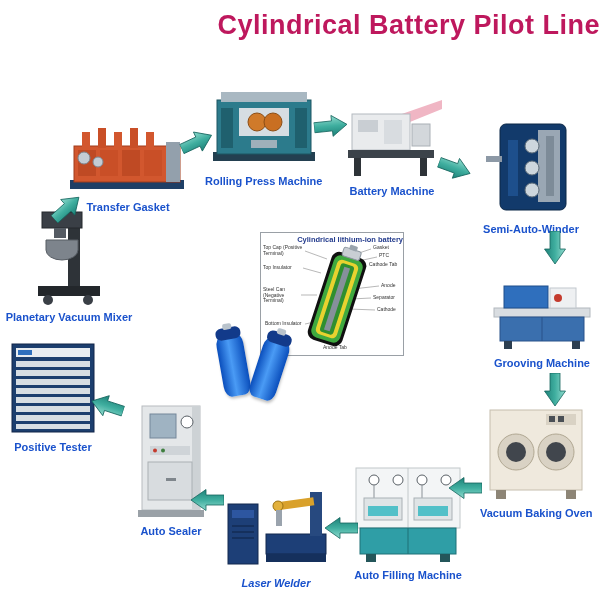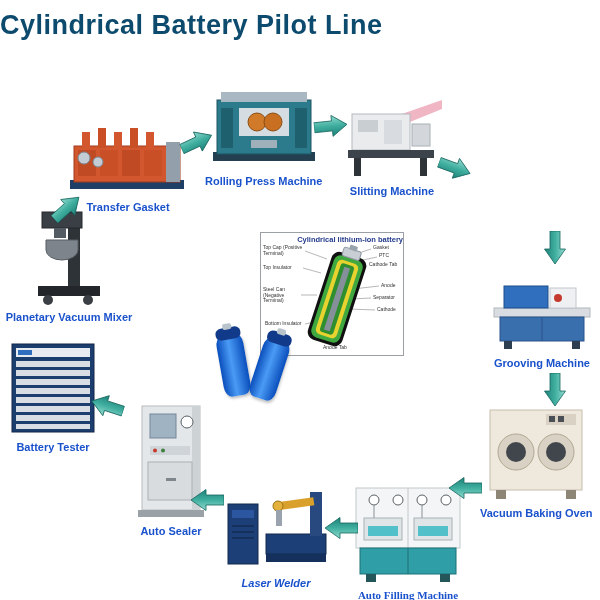--- a/index.html
+++ b/index.html
@@ -1,19 +1,19 @@
 <!DOCTYPE html>
 <html><head>
 <meta charset="utf-8">
 <style>
   html,body{margin:0;padding:0;background:#fff;}
   #stage{position:relative;width:600px;height:600px;background:#fff;overflow:hidden;
          font-family:"Liberation Sans",sans-serif;}
-  #page-title{position:absolute;top:10px;left:0;width:600px;text-align:left;
-              font-size:27px;font-weight:bold;color:#0c4a6e;letter-spacing:0.5px;}
+  #page-title{position:absolute;top:10px;left:0;width:600px;text-align:right;
+              font-size:27px;font-weight:bold;color:#be185d;letter-spacing:0.5px;}
   .machine{position:absolute;display:flex;flex-direction:column;align-items:center;}
   .machine .art{line-height:0;}
   .machine-label{margin-top:3px;font-size:11px;font-weight:bold;color:#1a52cc;
                  white-space:nowrap;text-align:center;}
   .arrow{position:absolute;width:34px;height:24px;line-height:0;}
   
   #anatomy{position:absolute;left:260px;top:232px;width:144px;height:124px;
            background:#fff;border:1px solid #9aa0a6;box-sizing:border-box;}
   #anatomy .diag-title{position:absolute;top:2px;left:0;width:100%;text-align:right;
            font-size:7.5px;font-weight:bold;color:#223a8c;}
@@ -91,23 +91,38 @@
         <polygon points="56,22 102,6 102,15 60,32" fill="#f0b6c4"></polygon>
         <rect x="12" y="20" width="58" height="36" fill="#e9ebed" stroke="#b4bac0"></rect>
         <rect x="18" y="26" width="20" height="12" fill="#c9ced3"></rect>
         <rect x="44" y="26" width="18" height="24" fill="#d8dce0"></rect>
         <rect x="72" y="30" width="18" height="22" fill="#d3d7db" stroke="#aab0b6"></rect>
         <rect x="8" y="56" width="86" height="8" fill="#3c434a"></rect>
         <rect x="14" y="64" width="7" height="18" fill="#2e3338"></rect>
         <rect x="80" y="64" width="7" height="18" fill="#2e3338"></rect>
       </svg>
     </div>
-    <div class="machine-label">Slitting Machine</div>
-  </div>
-
+    <div class="machine-label">Battery Machine</div>
+  </div>
+
+  <div class="machine" style="left:480px;top:120px;">
+    <div class="art">
+      <svg width="102" height="100" viewBox="0 0 102 100">
+        <rect x="20" y="4" width="66" height="86" rx="6" fill="#123a6b" stroke="#0b2747"></rect>
+        <rect x="58" y="10" width="22" height="72" fill="#9aa7b4"></rect>
+        <rect x="28" y="20" width="10" height="56" fill="#1d4f8c"></rect>
+        <circle cx="52" cy="26" r="7" fill="#cdd6dd" stroke="#5b6a77"></circle>
+        <circle cx="52" cy="48" r="7" fill="#cdd6dd" stroke="#5b6a77"></circle>
+        <circle cx="52" cy="70" r="7" fill="#cdd6dd" stroke="#5b6a77"></circle>
+        <rect x="6" y="36" width="16" height="6" fill="#8d99a6"></rect>
+        <rect x="66" y="16" width="8" height="60" fill="#7d8b98"></rect>
+      </svg>
+    </div>
+    <div class="machine-label">Semi-Auto-Winder</div>
+  </div>
 
   <div class="machine" style="left:492px;top:272px;">
     <div class="art">
       <svg width="100" height="82" viewBox="0 0 100 82">
         <rect x="2" y="36" width="96" height="9" fill="#d9dde1" stroke="#b2b8be"></rect>
         <rect x="12" y="14" width="44" height="22" fill="#2f6fbd" stroke="#1f4f8c"></rect>
         <rect x="58" y="16" width="26" height="20" fill="#eef0f2" stroke="#c2c8ce"></rect>
         <circle cx="66" cy="26" r="4" fill="#c43b2e"></circle>
         <rect x="8" y="45" width="84" height="24" fill="#3a6fae" stroke="#28528a"></rect>
         <line x1="50" y1="45" x2="50" y2="69" stroke="#28528a"></line>
@@ -129,21 +144,21 @@
         <circle cx="32" cy="46" r="10" fill="#41464d"></circle>
         <circle cx="72" cy="46" r="18" fill="#d9d2c4" stroke="#b1a893"></circle>
         <circle cx="72" cy="46" r="10" fill="#41464d"></circle>
         <rect x="12" y="84" width="10" height="9" fill="#8d8576"></rect>
         <rect x="82" y="84" width="10" height="9" fill="#8d8576"></rect>
       </svg>
     </div>
     <div class="machine-label">Vacuum Baking Oven</div>
   </div>
 
-  <div class="machine" style="left:352px;top:480px;font-family:Liberation Serif, serif;">
+  <div class="machine" style="left:352px;top:460px;">
     <div class="art">
       <svg width="112" height="106" viewBox="0 0 112 106">
         <rect x="4" y="8" width="104" height="60" fill="#f3f5f6" stroke="#c2c8ca"></rect>
         <line x1="56" y1="8" x2="56" y2="68" stroke="#c2c8ca"></line>
         <circle cx="22" cy="20" r="5" fill="#fff" stroke="#596066"></circle>
         <circle cx="46" cy="20" r="5" fill="#fff" stroke="#596066"></circle>
         <circle cx="70" cy="20" r="5" fill="#fff" stroke="#596066"></circle>
         <circle cx="94" cy="20" r="5" fill="#fff" stroke="#596066"></circle>
         <line x1="22" y1="25" x2="22" y2="38" stroke="#8a9197"></line>
         <line x1="70" y1="25" x2="70" y2="38" stroke="#8a9197"></line>
@@ -208,21 +223,21 @@
           <rect x="8" y="30" width="74" height="6"></rect>
           <rect x="8" y="39" width="74" height="6"></rect>
           <rect x="8" y="48" width="74" height="6"></rect>
           <rect x="8" y="57" width="74" height="6"></rect>
           <rect x="8" y="66" width="74" height="6"></rect>
           <rect x="8" y="75" width="74" height="6"></rect>
           <rect x="8" y="84" width="74" height="5"></rect>
         </g>
       </svg>
     </div>
-    <div class="machine-label">Battery Tester</div>
+    <div class="machine-label">Positive Tester</div>
   </div>
 
   <div class="machine" style="left:2px;top:208px;width:134px;justify-content:flex-end;">
     <div class="art">
       <svg width="82" height="100" viewBox="0 0 82 100">
         <rect x="40" y="14" width="12" height="64" fill="#2e3338"></rect>
         <rect x="14" y="4" width="40" height="16" fill="#3a3f46" stroke="#24282c"></rect>
         <rect x="26" y="20" width="12" height="10" fill="#555b63"></rect>
         <path d="M18 32 h32 v10 a16 10 0 0 1 -32 0 z" fill="#7d848c" stroke="#565c63"></path>
         <rect x="10" y="78" width="62" height="10" fill="#23272b"></rect>

